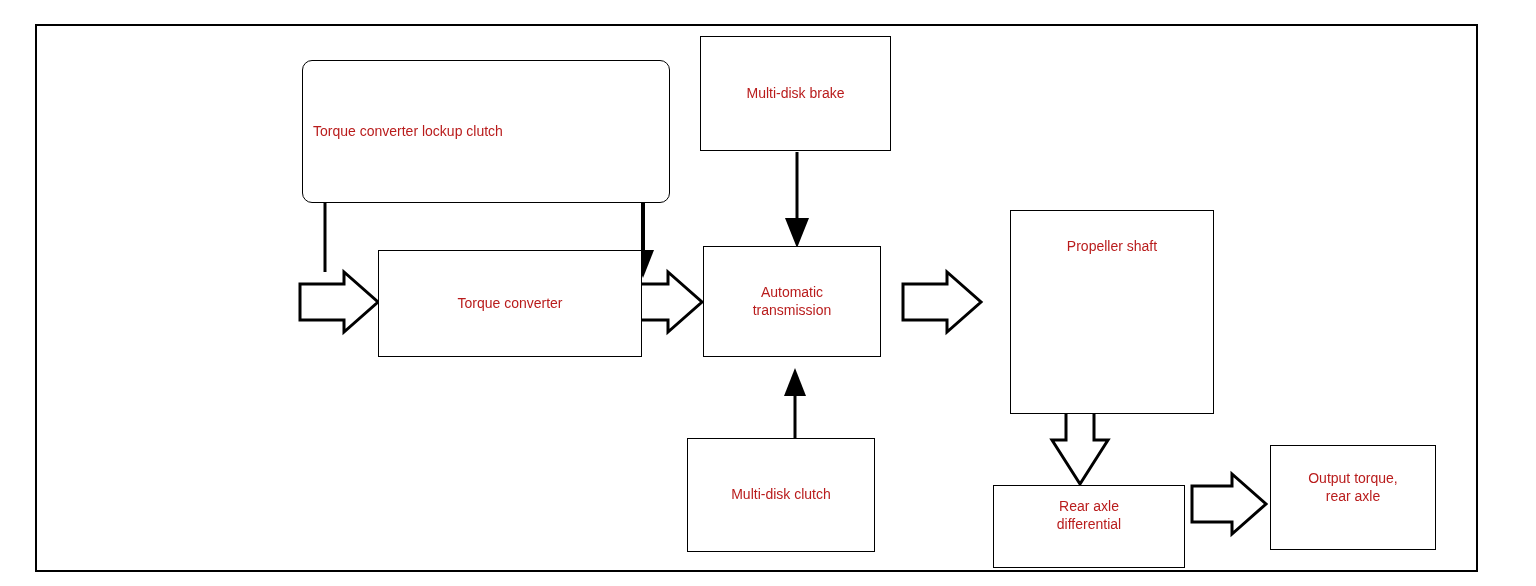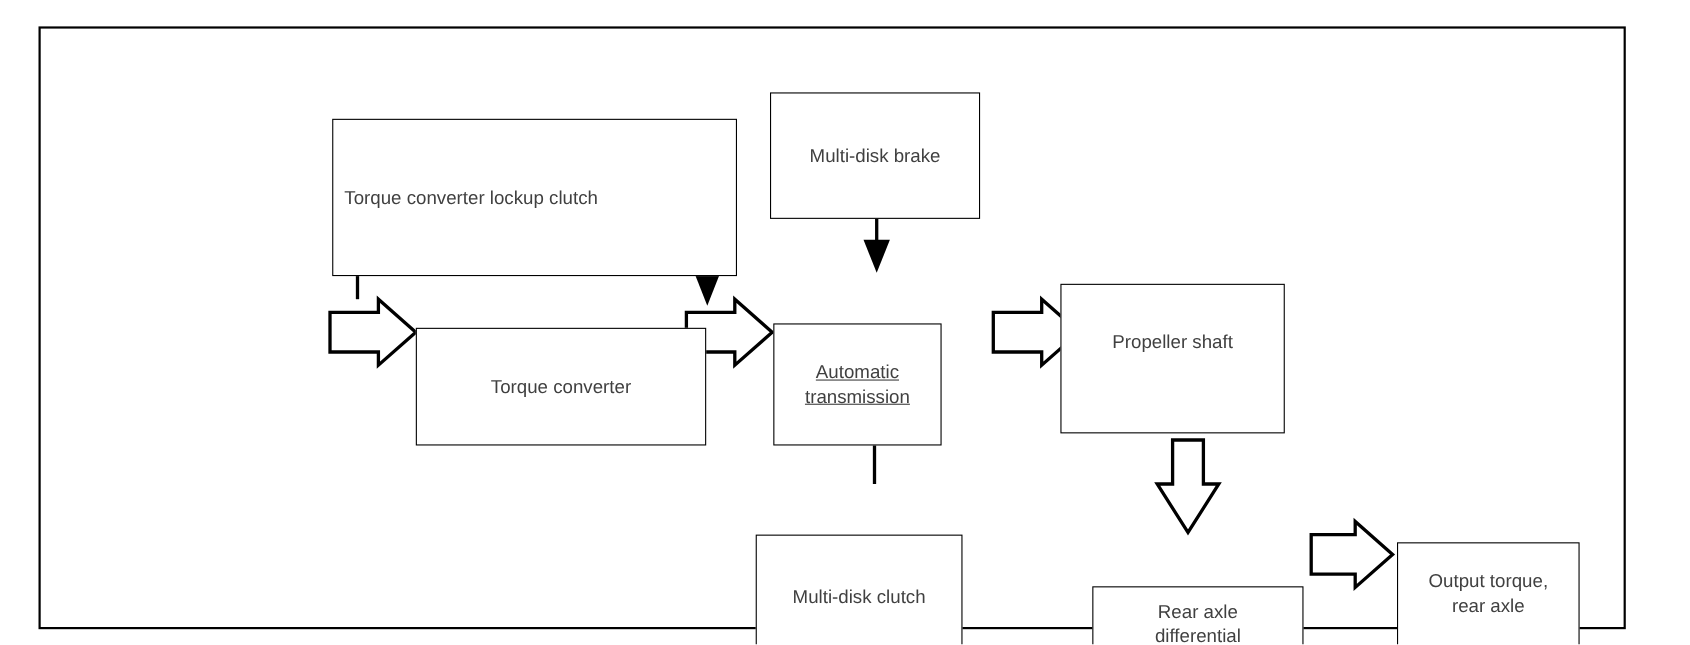--- a/index.html
+++ b/index.html
@@ -24,34 +24,34 @@
     width: 1443px;
     height: 548px;
     border: 2px solid #000000;
     box-sizing: border-box;
   }
   .node {
     position: absolute;
     box-sizing: border-box;
     border: 1.5px solid #000000;
     background: #ffffff;
-    color: #404040;
-    font-size: 17px;
+    color: #b91c1c;
+    font-size: 14px;
     line-height: 1.28;
     display: flex;
     justify-content: center;
     align-items: center;
     text-align: center;
     z-index: 3;
-    margin-top: 48px;
   }
   .node.left-align {
     justify-content: flex-start;
     text-align: left;
     padding-left: 10px;
+    border-radius: 10px;
   }
   .node.top-align {
     align-items: flex-start;
   }
   .node .label {
     display: block;
     white-space: pre-line;
   }
   .svg-layer {
     position: absolute;
@@ -119,26 +119,26 @@
   </div>
 
   <div class="node" style="left:700px; top:36px; width:191px; height:115px;">
     <span class="label">Multi-disk brake</span>
   </div>
 
   <div class="node" style="left:378px; top:250px; width:264px; height:107px;">
     <span class="label">Torque converter</span>
   </div>
 
-  <div class="node" style="left:703px; top:246px; width:153px; height:111px;text-decoration:underline;">
+  <div class="node" style="left:703px; top:246px; width:178px; height:111px;">
     <span class="label">Automatic
 transmission</span>
   </div>
 
-  <div class="node top-align" style="left:964px; top:210px; width:204px; height:136px; padding-top:41px;">
+  <div class="node top-align" style="left:1010px; top:210px; width:204px; height:204px; padding-top:27px;">
     <span class="label">Propeller shaft</span>
   </div>
 
   <div class="node" style="left:687px; top:438px; width:188px; height:114px;">
     <span class="label">Multi-disk clutch</span>
   </div>
 
   <div class="node top-align" style="left:993px; top:485px; width:192px; height:83px; padding-top:12px;">
     <span class="label">Rear axle
 differential</span>

